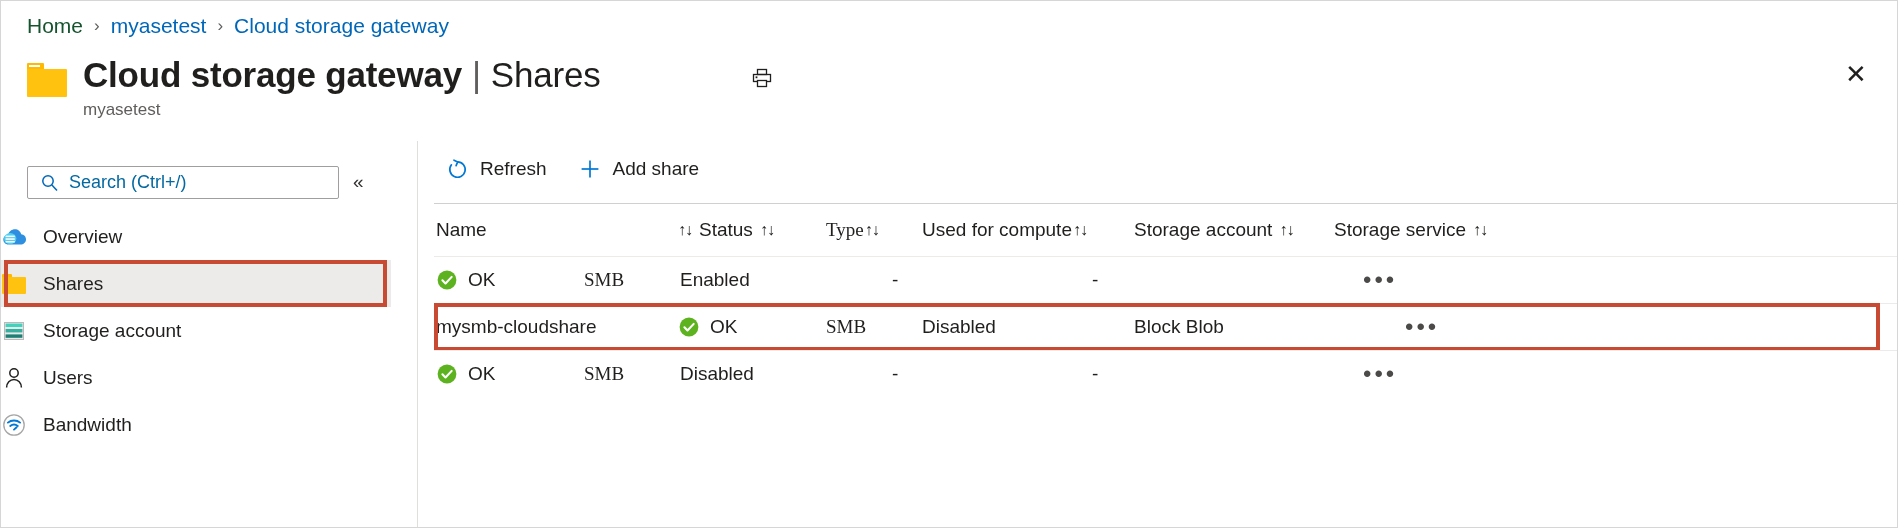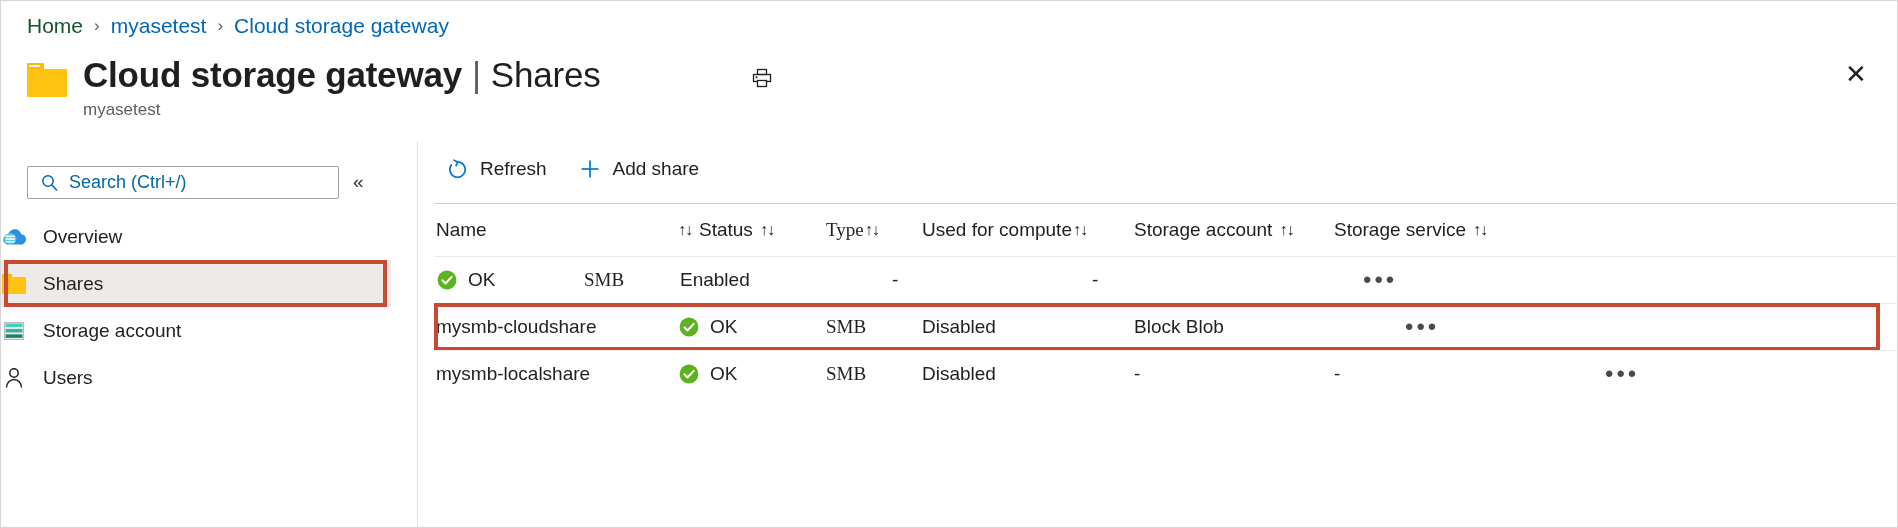--- a/index.html
+++ b/index.html
@@ -452,20 +452,33 @@
           <span class="nav-ico">
             <svg width="24" height="24" viewBox="0 0 24 24" aria-hidden="true">
               <circle cx="12" cy="7" r="4.2" fill="none" stroke="#201f1e" stroke-width="1.5"></circle>
               <path d="M4.6 21.5c0-4.5 3.3-8 7.4-8s7.4 3.5 7.4 8" fill="none" stroke="#201f1e" stroke-width="1.5"></path>
             </svg>
           </span>
           <span>Users</span>
         </div>
       </div>
 
+      <div class="navitem-wrap">
+        <div class="navitem">
+          <span class="nav-ico">
+            <svg width="24" height="24" viewBox="0 0 24 24" aria-hidden="true">
+              <circle cx="12" cy="12" r="10.2" fill="none" stroke="#a6a6a6" stroke-width="1.3"></circle>
+              <path d="M5.9 9.6c3.4-2.9 8.8-2.9 12.2 0" fill="none" stroke="#0078d4" stroke-width="1.9" stroke-linecap="round"></path>
+              <path d="M8.2 13.0c2.2-1.8 5.4-1.8 7.6 0" fill="none" stroke="#0078d4" stroke-width="1.9" stroke-linecap="round"></path>
+              <path d="M12 16.6l2.6-2.3" fill="none" stroke="#0078d4" stroke-width="1.9" stroke-linecap="round"></path>
+            </svg>
+          </span>
+          <span>Bandwidth</span>
+        </div>
+      </div>
 
     </div>
   </div>
 
   <div class="content">
 
     <div class="toolbar">
       <div class="tb-btn">
         <span class="tb-ico">
           <svg width="21" height="21" viewBox="0 0 21 21" aria-hidden="true">
@@ -554,21 +567,20 @@
         <div class="td c-type">SMB</div>
         <div class="td c-compute">Disabled</div>
         <div class="td c-service">Block Blob</div>
         <div class="td c-menu">
           <span class="ellipsis">•••</span>
         </div>
         <div class="row-highlight"></div>
       </div>
 
       <div class="trow">
-        <div class="td c-name">mysmb-localshare</div>
         <div class="td c-status">
           <span class="okcell">
             <span class="ok-ico">
               <svg width="22" height="22" viewBox="0 0 22 22" aria-hidden="true">
                 <circle cx="11" cy="11" r="9.4" fill="#5db220"></circle>
                 <path d="M6.4 11.3l3.1 3.2 6.2-6.6" fill="none" stroke="#fff" stroke-width="2.1" stroke-linecap="round" stroke-linejoin="round"></path>
               </svg>
             </span>
             <span>OK</span>
           </span>

